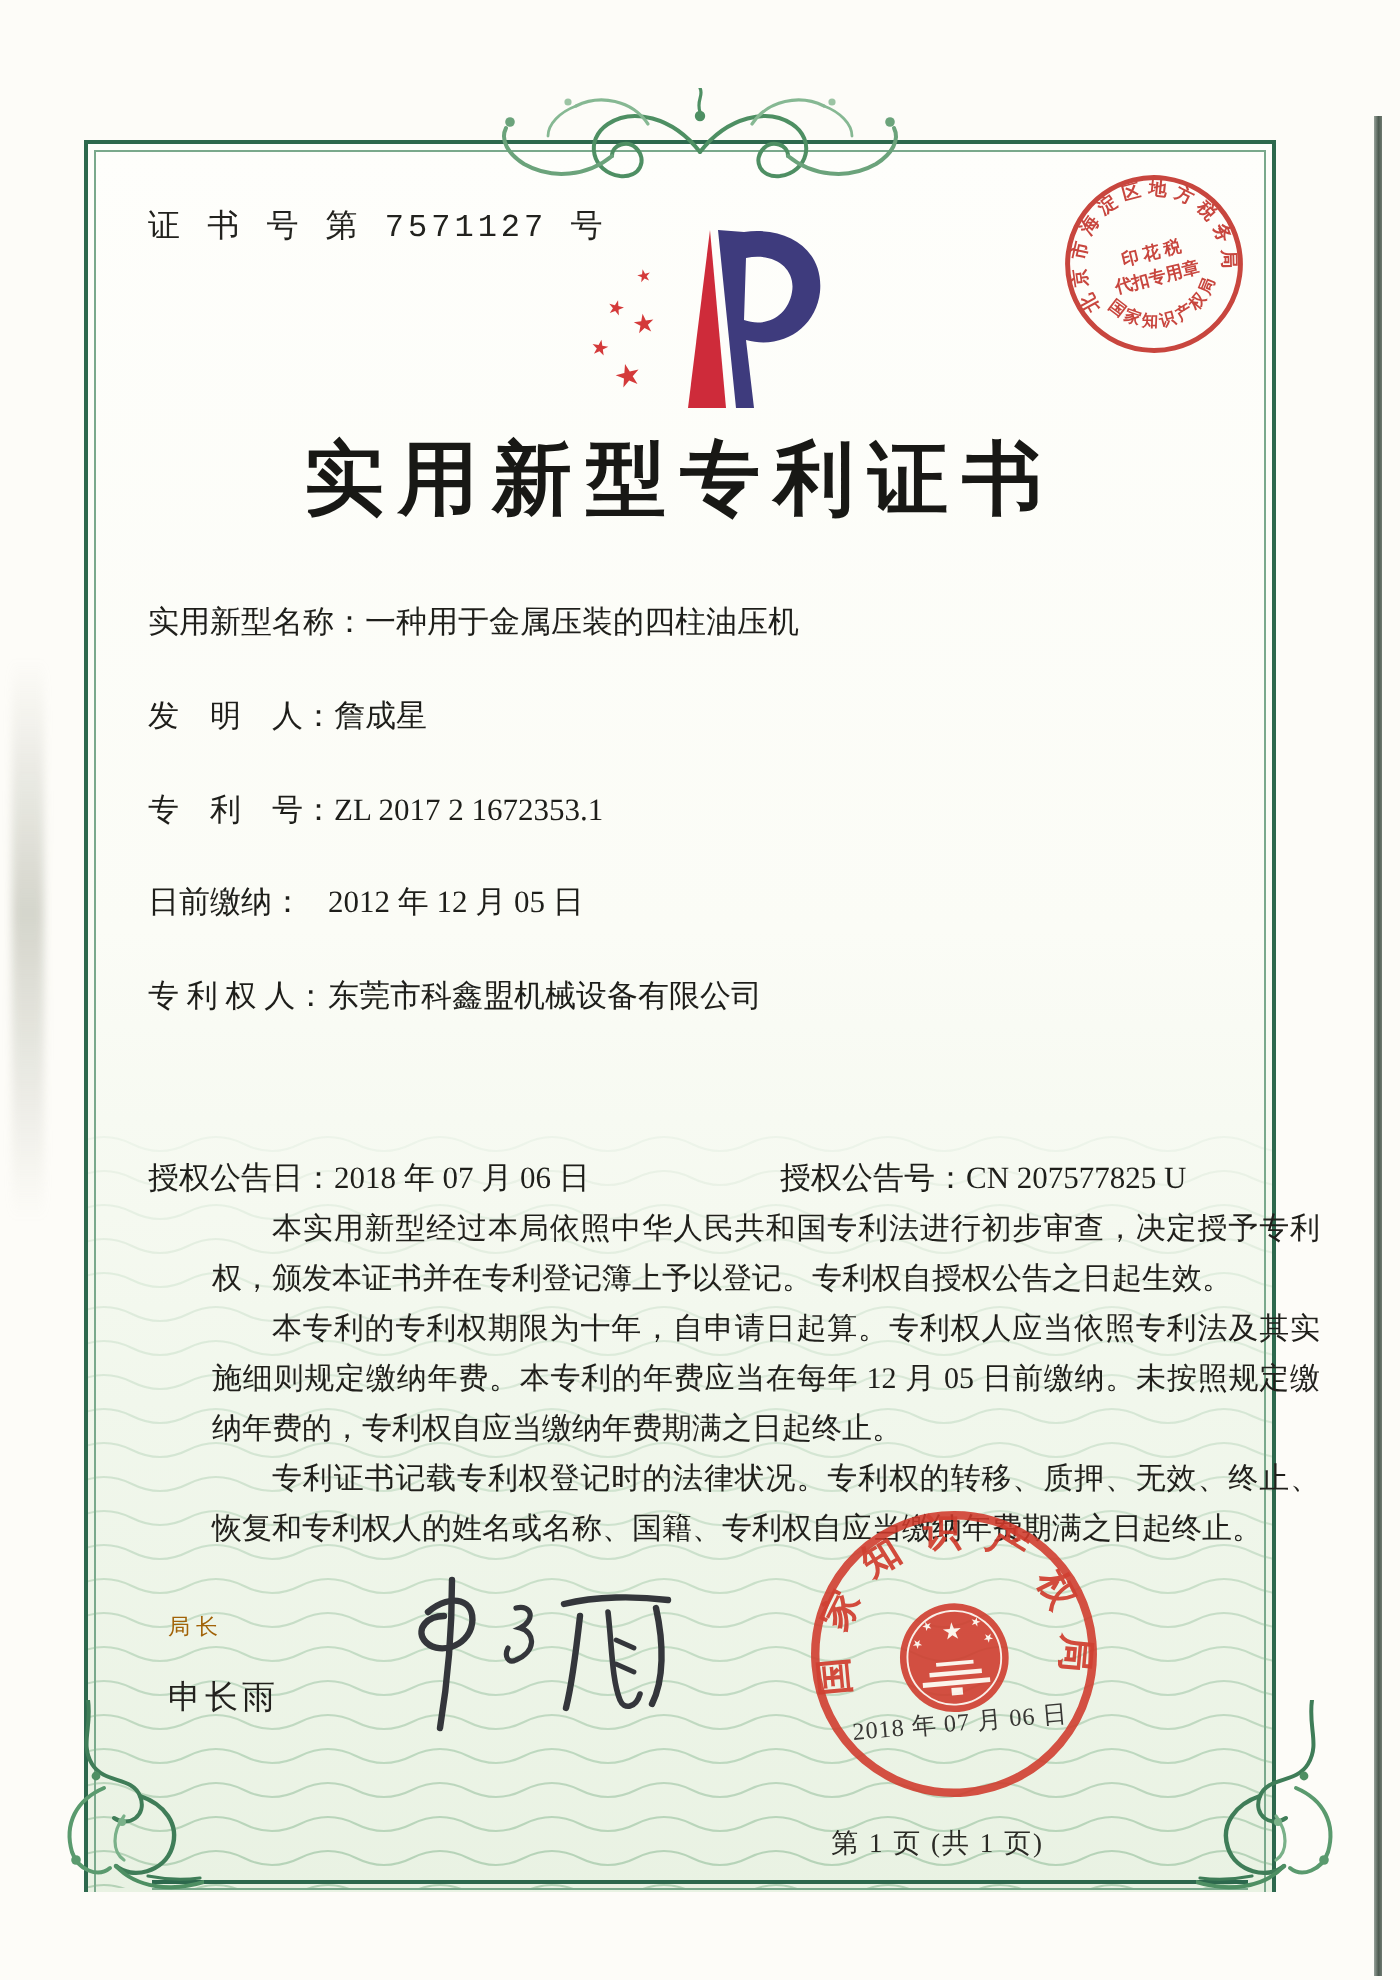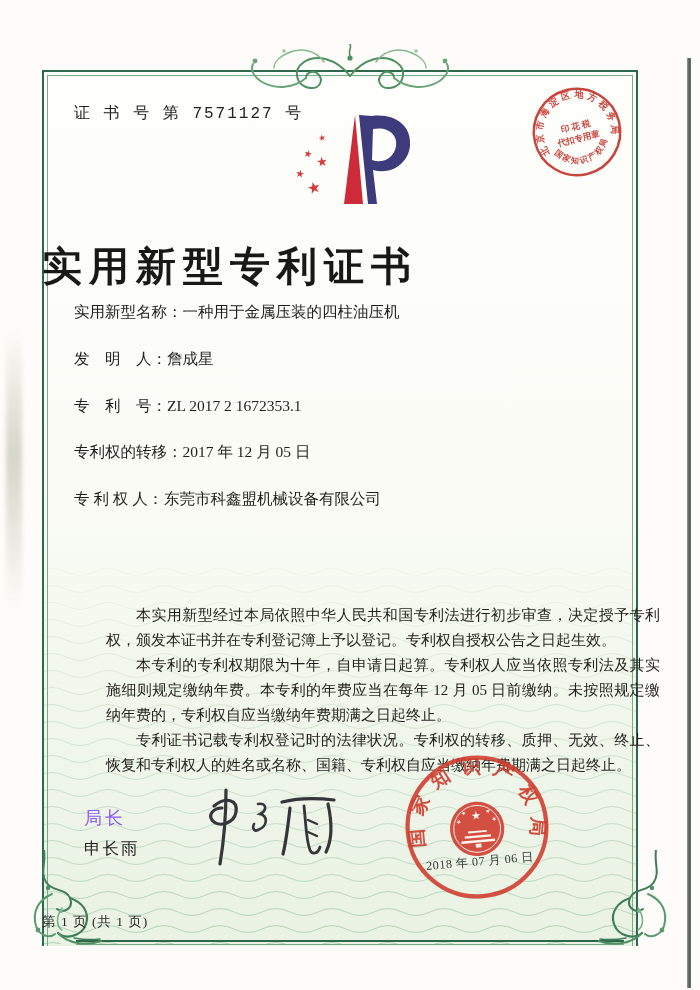--- a/index.html
+++ b/index.html
@@ -20,37 +20,37 @@
     background:linear-gradient(180deg,#fefefb 0%,#fbfcf6 45%,#f1f7ec 72%,#e9f2e3 100%);z-index:1;}
   .frame-inner{position:absolute;left:3px;top:3px;right:3px;bottom:0;border:1px solid #7aa98c;border-bottom:none;}
   .bottom-rule{position:absolute;left:76px;top:940px;width:548px;height:5px;
     border-top:2px solid #2d684d;border-bottom:1px solid #7aa98c;z-index:2;}
 
   .waves{position:absolute;left:44px;top:72px;z-index:1;pointer-events:none;}
   .ornament{position:absolute;z-index:2;pointer-events:none;}
 
   
   .cert-no{position:absolute;left:74px;top:103px;font-size:16px;letter-spacing:2px;color:#22221e;z-index:3;font-family:Liberation Mono, monospace;}
-  .title{position:absolute;left:42px;top:212px;width:596px;text-align:left;
-    font-size:40px;font-weight:bold;letter-spacing:7px;color:#181815;z-index:3;margin-top:27px;}
+  .title{position:absolute;left:42px;top:212px;width:596px;text-align:center;
+    font-size:40px;font-weight:bold;letter-spacing:7px;color:#181815;z-index:3;}
 
   .field-row{position:absolute;left:74px;width:556px;font-size:15.5px;color:#1e1e1a;z-index:3;line-height:24px;}
   .f-label{display:inline-block;min-width:90px;vertical-align:top;}
   .f-value{display:inline-block;max-width:460px;vertical-align:top;}
   .grant-right{position:absolute;left:316px;top:0;}
 
   .paragraphs{position:absolute;left:74px;top:603px;width:554px;z-index:3;
     font-size:15px;line-height:25px;color:#201f1b;text-align:justify;margin-left:32px;}
   .paragraphs p{margin:0;text-indent:2em;}
 
-  .signer-title{position:absolute;left:84px;top:806px;font-size:18px;letter-spacing:3px;color:#8b5cf6;z-index:3;}
+  .signer-title{position:absolute;left:84px;top:806px;font-size:11px;letter-spacing:3px;color:#a16207;z-index:3;}
   .signer-name{position:absolute;left:84px;top:838px;font-size:16.5px;letter-spacing:2px;color:#23221e;z-index:3;}
   .signature{position:absolute;left:186px;top:784px;z-index:4;}
 
-  .footer{position:absolute;left:42px;top:913px;width:480px;text-align:left;
+  .footer{position:absolute;left:42px;top:913px;width:480px;text-align:right;
     font-size:13.5px;letter-spacing:1px;color:#2a2a25;z-index:3;}
 
   
   .logo{position:absolute;left:284px;top:112px;width:130px;height:96px;z-index:3;}
 
   
   .tax-stamp{position:absolute;left:529px;top:84px;width:96px;height:96px;
     transform:rotate(-14deg);opacity:.92;z-index:5;}
   .office-seal{position:absolute;left:402px;top:752px;width:150px;height:150px;
     transform:rotate(-5deg);opacity:.95;z-index:5;}
@@ -176,24 +176,30 @@
   <div class="field-row" style="top:347px;">
     <span class="f-label">发　明　人：</span><span class="f-value">詹成星</span>
   </div>
   <div class="field-row" style="top:300px;">
     <span class="f-label">实用新型名称：</span><span class="f-value">一种用于金属压装的四柱油压机</span>
   </div>
   <div class="field-row" style="top:394px;">
     <span class="f-label">专　利　号：</span><span class="f-value">ZL 2017 2 1672353.1</span>
   </div>
   <div class="field-row" style="top:440px;">
-    <span class="f-label">专利权的转移：</span><span class="f-value">2017 年 12 月 05 日</span>
+    <span class="f-label">日前缴纳：</span><span class="f-value">2012 年 12 月 05 日</span>
   </div>
   <div class="field-row" style="top:487px;">
     <span class="f-label">专 利 权 人：</span><span class="f-value">东莞市科鑫盟机械设备有限公司</span>
+  </div>
+  <div class="field-row" style="top:578px;">
+    <span class="f-label">授权公告日：</span><span class="f-value">2018 年 07 月 06 日</span>
+    <span class="grant-right">
+      <span>授权公告号：</span><span>CN 207577825 U</span>
+    </span>
   </div>
 
   <div class="paragraphs">
     <p>本实用新型经过本局依照中华人民共和国专利法进行初步审查，决定授予专利权，颁发本证书并在专利登记簿上予以登记。专利权自授权公告之日起生效。</p>
     <p>本专利的专利权期限为十年，自申请日起算。专利权人应当依照专利法及其实施细则规定缴纳年费。本专利的年费应当在每年 12 月 05 日前缴纳。未按照规定缴纳年费的，专利权自应当缴纳年费期满之日起终止。</p>
     <p>专利证书记载专利权登记时的法律状况。专利权的转移、质押、无效、终止、恢复和专利权人的姓名或名称、国籍、专利权自应当缴纳年费期满之日起终止。</p>
   </div>
 
   <div class="signer-title">局长</div>
   <div class="signer-name">申长雨</div>

